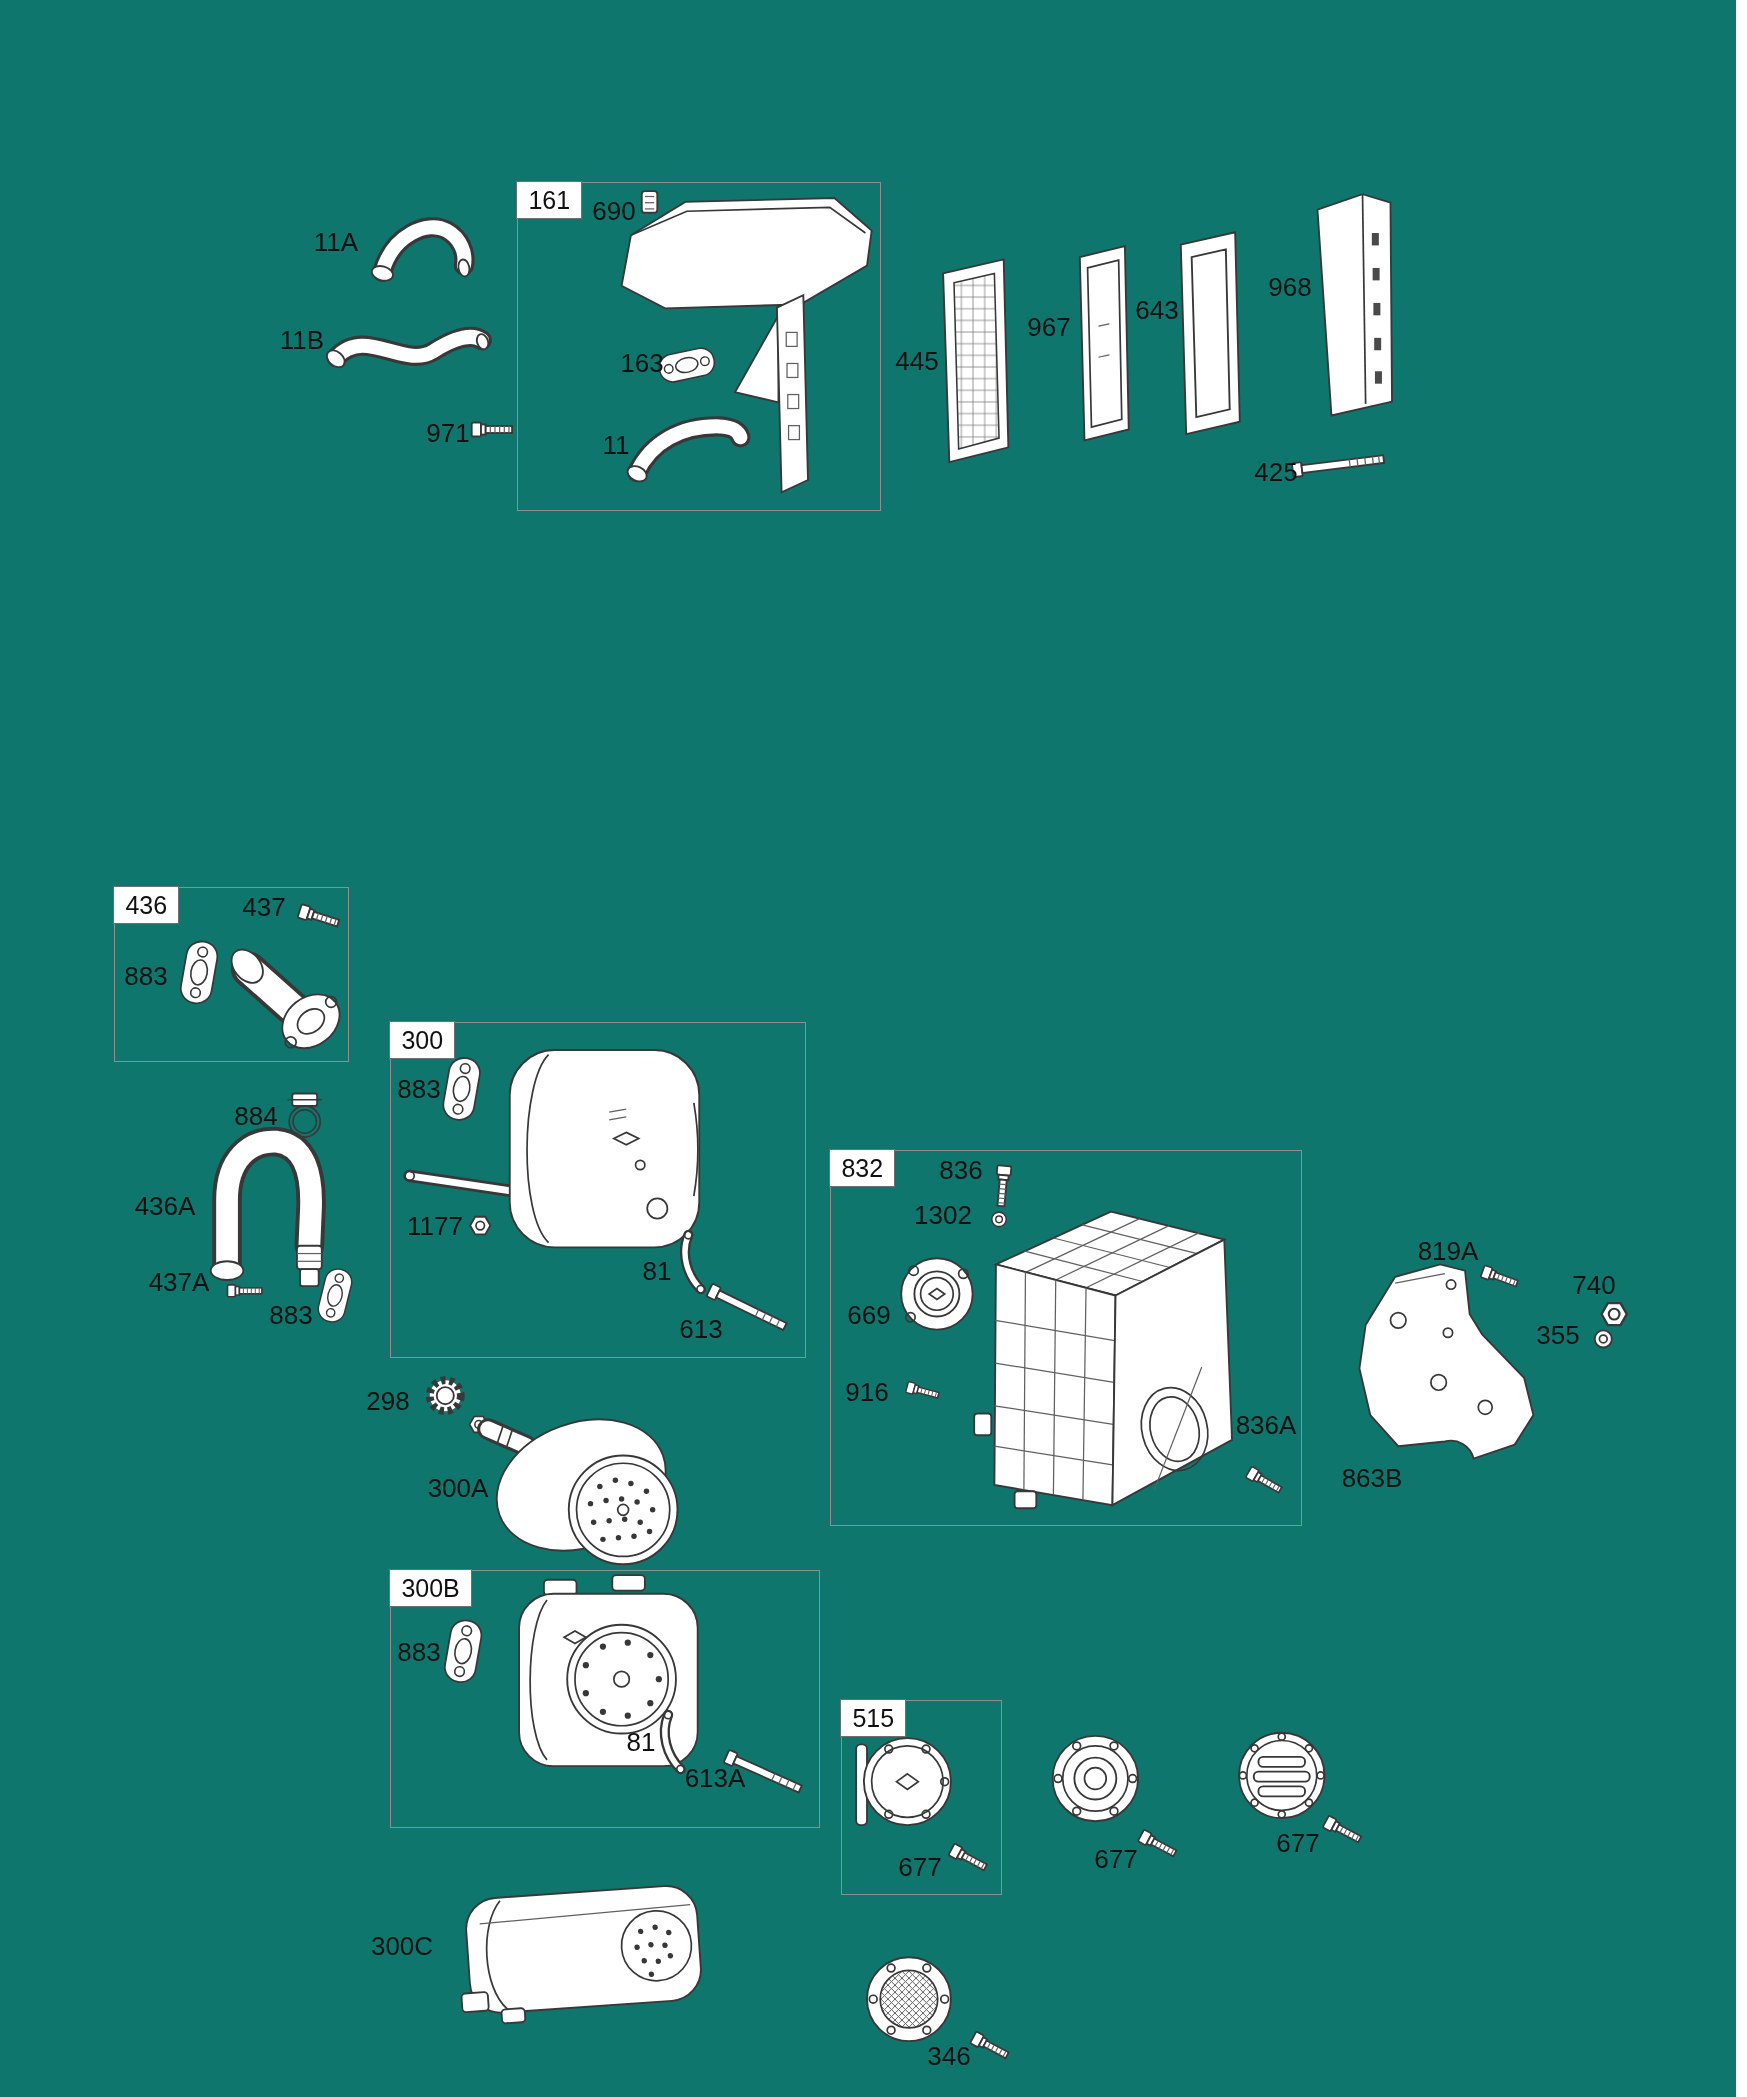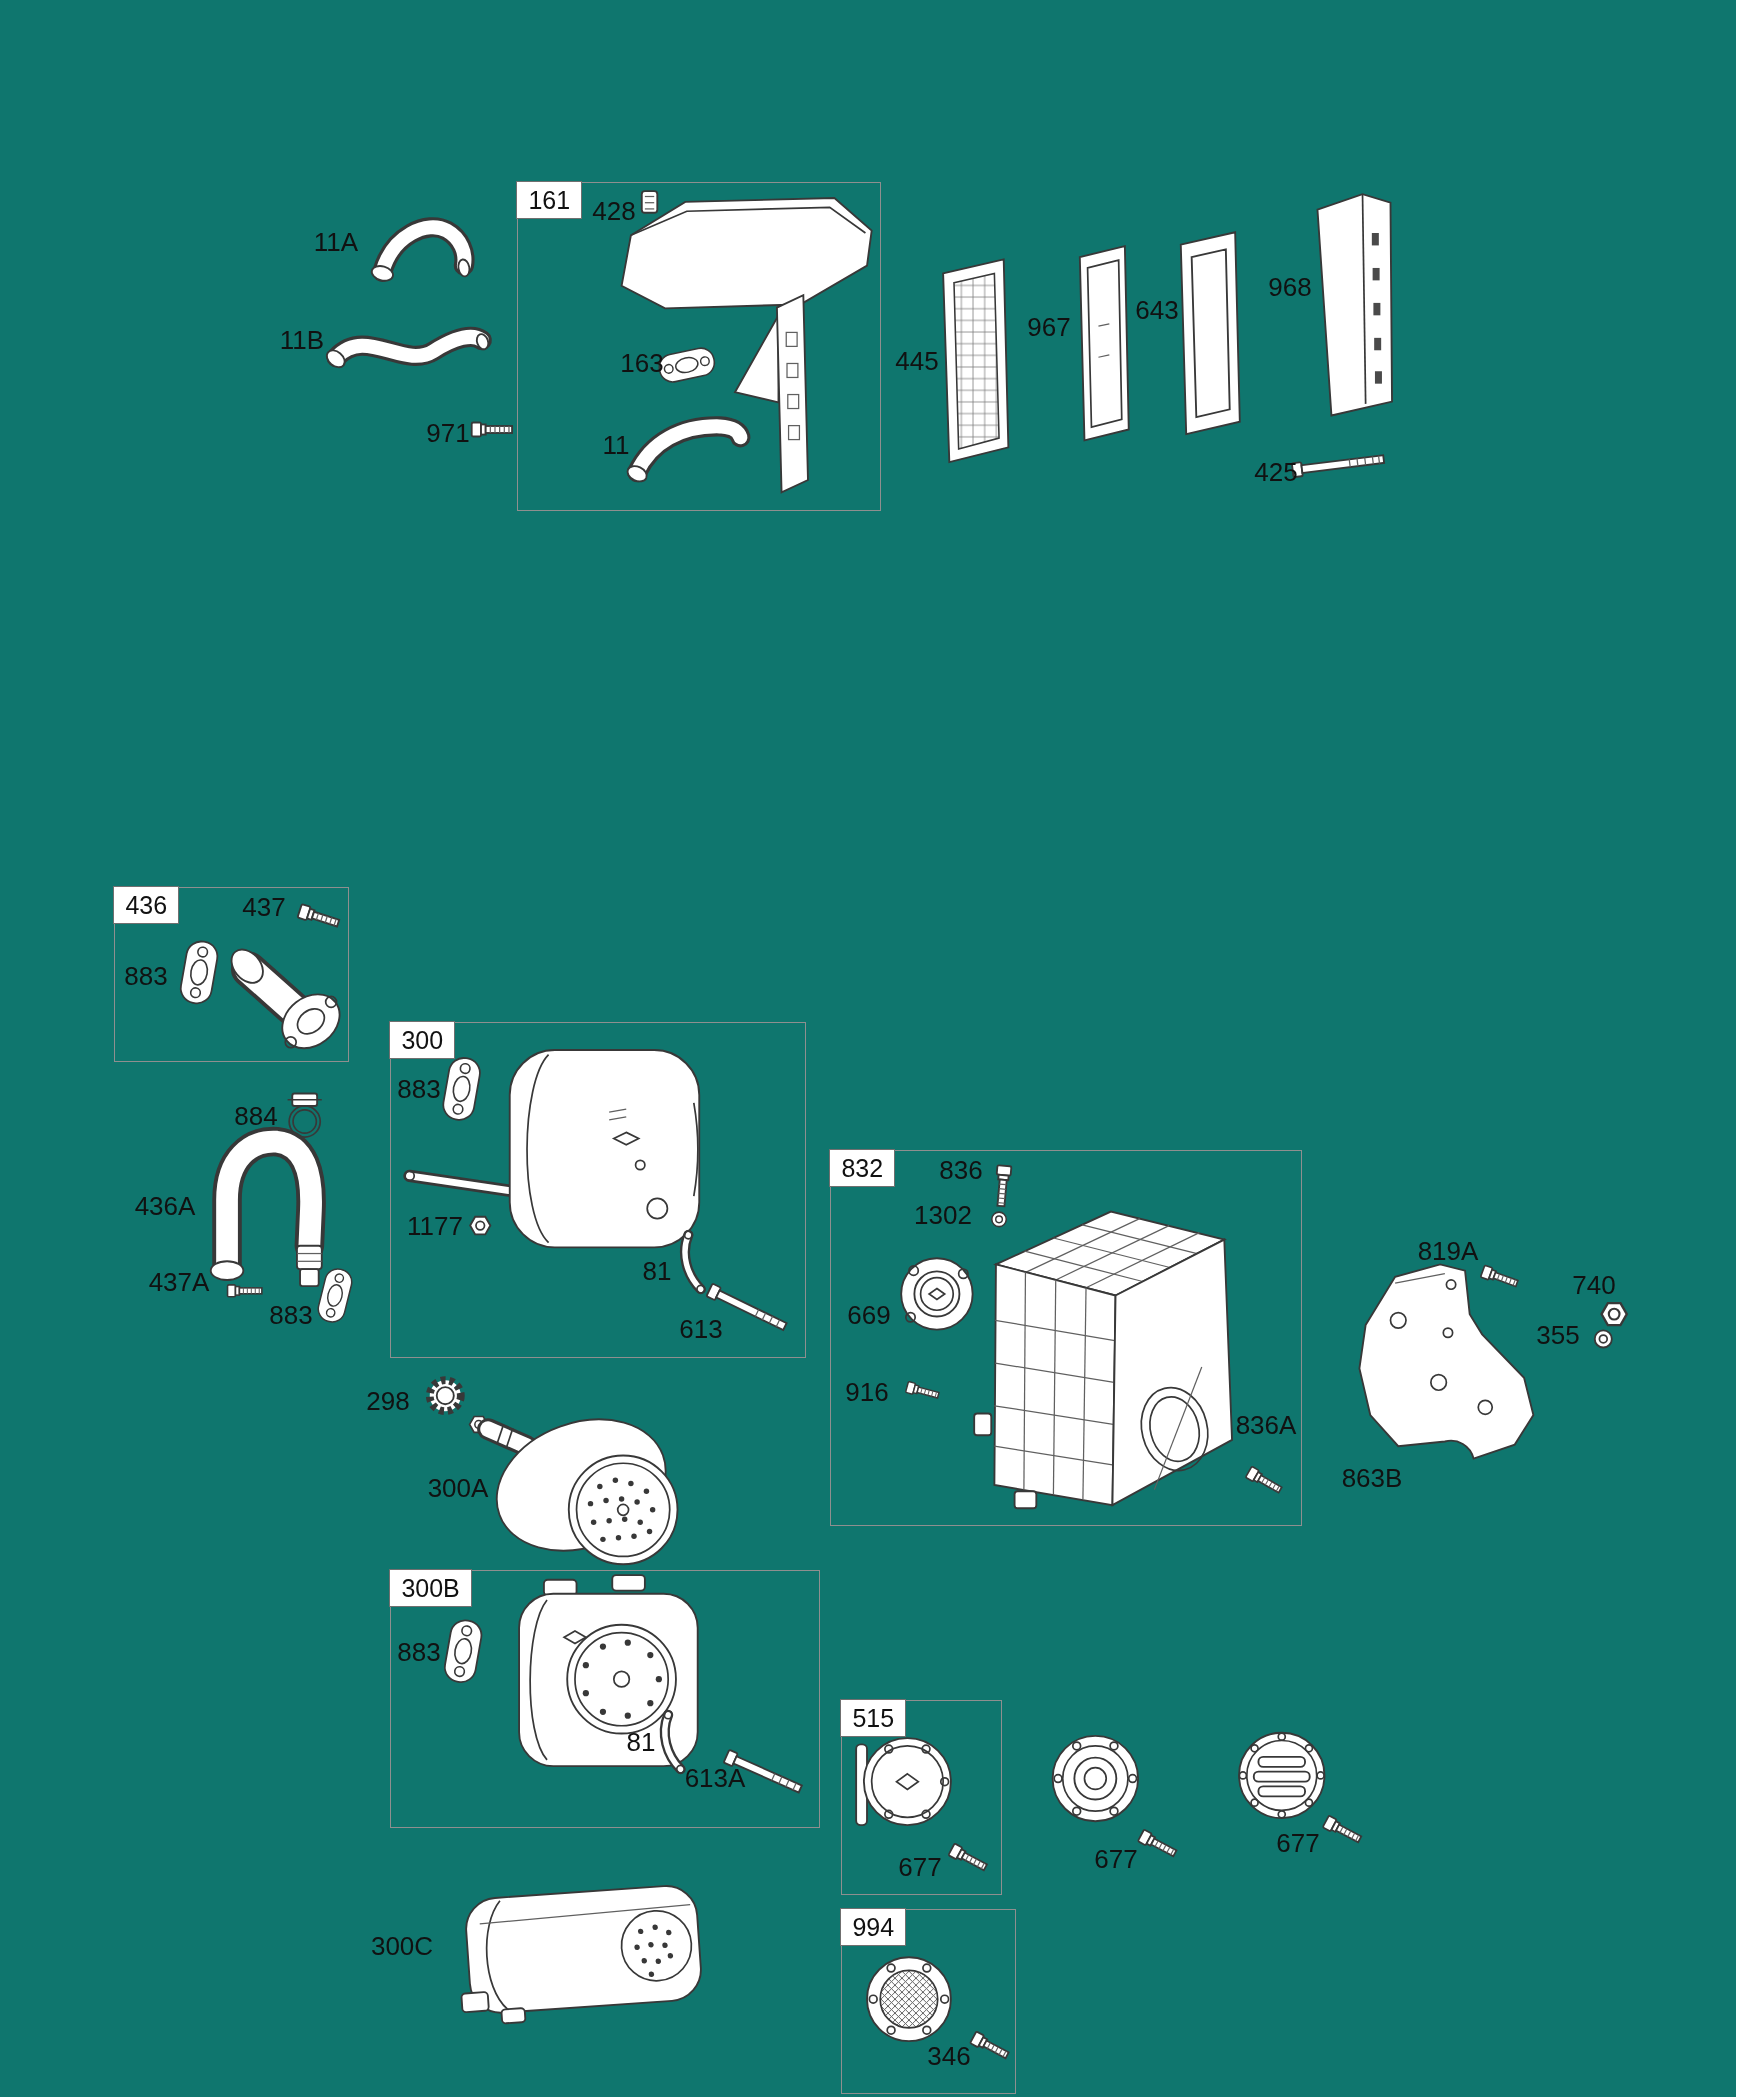--- a/index.html
+++ b/index.html
@@ -36,23 +36,20 @@
     <span class="group-tag">300</span>
   </div>
   <div class="group-box" style="left:830px;top:1150px;width:472px;height:376px">
     <span class="group-tag">832</span>
   </div>
   <div class="group-box" style="left:390px;top:1570px;width:430px;height:258px">
     <span class="group-tag">300B</span>
   </div>
   <div class="group-box" style="left:841px;top:1700px;width:161px;height:195px">
     <span class="group-tag">515</span>
-  </div>
-  <div class="group-box" style="left:841px;top:1909px;width:175px;height:185px">
-    <span class="group-tag">994</span>
   </div>
 
   <svg class="art" width="1748" height="2097" viewBox="0 0 2250 2700">
     <defs>
       <g id="boltH">
         <rect x="-11" y="-9" width="12" height="18" rx="2" class="part"></rect>
         <rect x="1" y="-6.5" width="6" height="13" class="part"></rect>
         <rect x="7" y="-4.5" width="34" height="9" class="part"></rect>
         <line x1="13" y1="-4.5" x2="13" y2="4.5" class="lnThin"></line>
         <line x1="19" y1="-4.5" x2="19" y2="4.5" class="lnThin"></line>
@@ -446,21 +443,21 @@
       <circle class="ln" cx="1193" cy="2534" r="5"></circle>
     </g>
     <g>
       <use href="#boltH" transform="translate(1262 2628) rotate(28) scale(0.95)"></use>
     </g>
   </svg>
 
   <span class="part-label" style="left:336px;top:242px">11A</span>
   <span class="part-label" style="left:302px;top:340px">11B</span>
   <span class="part-label" style="left:448px;top:433px">971</span>
-  <span class="part-label" style="left:614px;top:211px">428</span>
+  <span class="part-label" style="left:614px;top:211px">690</span>
   <span class="part-label" style="left:642px;top:363px">163</span>
   <span class="part-label" style="left:616px;top:445px">11</span>
   <span class="part-label" style="left:917px;top:361px">445</span>
   <span class="part-label" style="left:1049px;top:327px">967</span>
   <span class="part-label" style="left:1157px;top:310px">643</span>
   <span class="part-label" style="left:1290px;top:287px">968</span>
   <span class="part-label" style="left:1276px;top:472px">425</span>
   <span class="part-label" style="left:264px;top:907px">437</span>
   <span class="part-label" style="left:146px;top:976px">883</span>
   <span class="part-label" style="left:256px;top:1116px">884</span>

